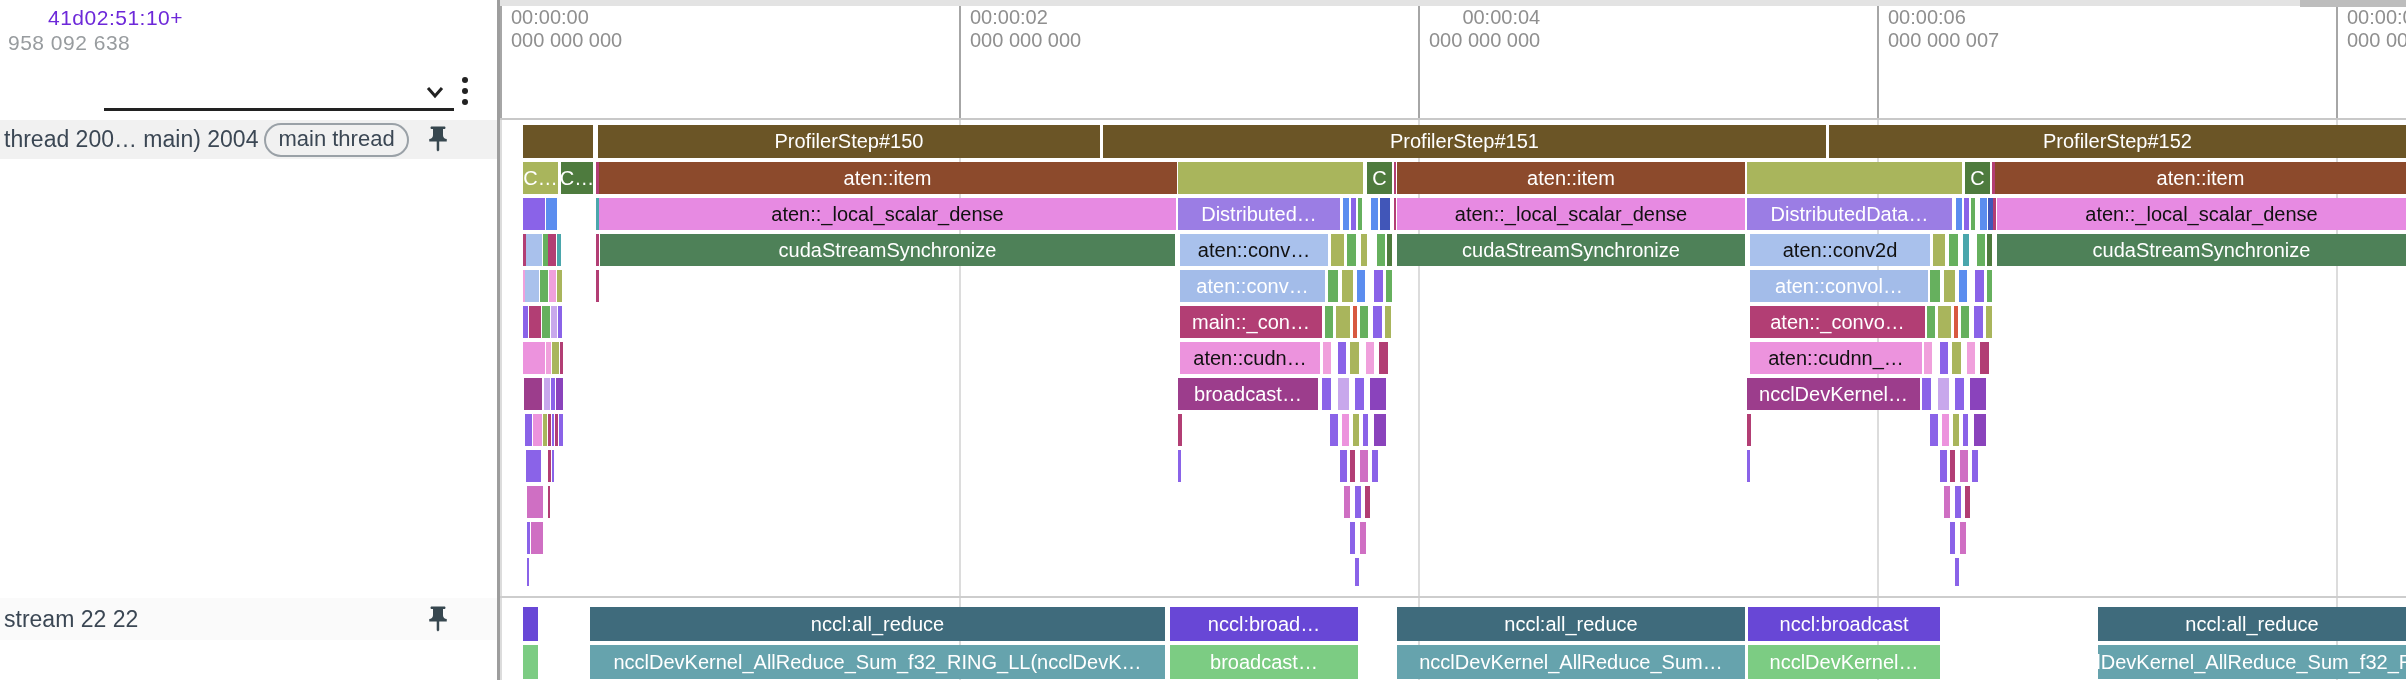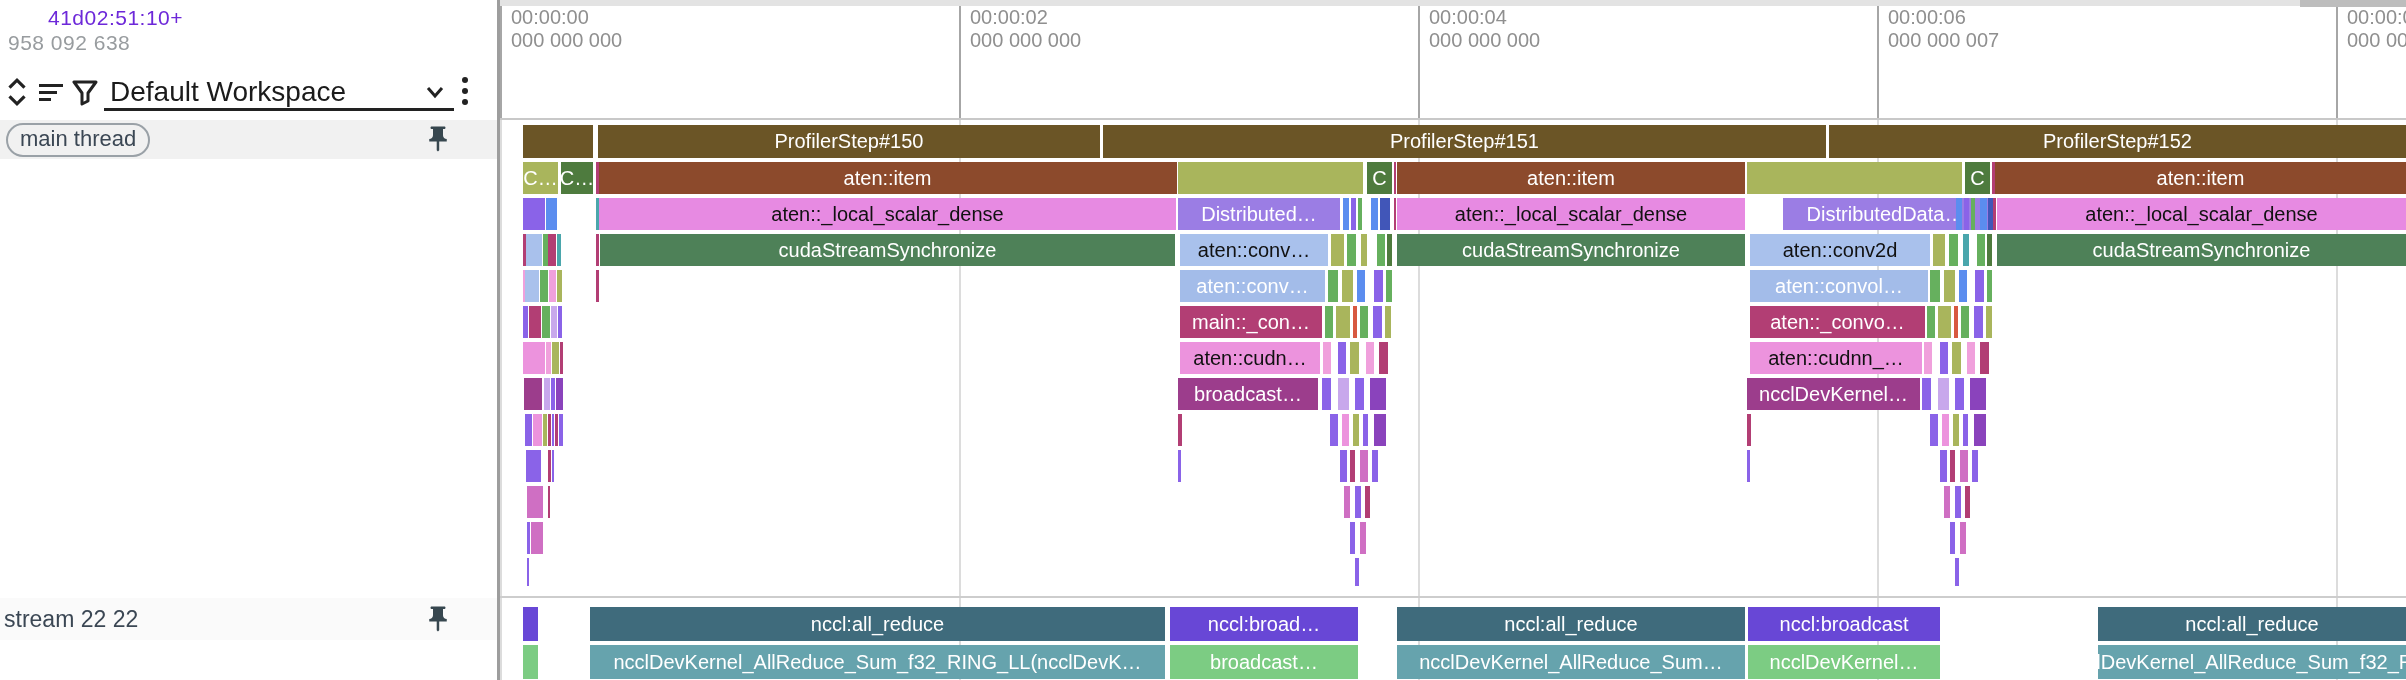--- a/index.html
+++ b/index.html
@@ -39,41 +39,20 @@
   .sliver{position:absolute;z-index:3;cursor:pointer;}
   svg{display:block;}
 </style>
 </head>
 <body>
 
 <div id="left-panel" class="abs">
   <div id="ts1" class="abs">41d02:51:10+</div>
   <div id="ts2" class="abs">958 092 638</div>
 
-  <div id="workspace-row" class="abs">
-    <span class="wicon">
-      <svg width="26" height="30" viewBox="0 0 24 28">
-          <polyline points="5,10 12,3 19,10" fill="none" stroke="#222" stroke-width="3"></polyline>
-          <polyline points="5,18 12,25 19,18" fill="none" stroke="#222" stroke-width="3"></polyline>
-        </svg>
-    </span>
-    <span class="wicon">
-      <svg width="28" height="26" viewBox="0 0 28 26">
-          <rect x="2" y="5" width="24" height="3" fill="#222"></rect>
-          <rect x="2" y="12" width="18" height="3" fill="#222"></rect>
-          <rect x="2" y="19" width="12" height="3" fill="#222"></rect>
-        </svg>
-    </span>
-    <span class="wicon">
-      <svg width="28" height="28" viewBox="0 0 28 28">
-          <path d="M3 4h22L17 15v8l-6 3v-11L3 4z" fill="none" stroke="#222" stroke-width="3" stroke-linejoin="round"></path>
-        </svg>
-    </span>
-    <span id="workspace-title">Default Workspace</span>
-  </div>
   <div id="workspace-underline" class="abs"></div>
   <span id="chevron-ws" class="abs">
     <svg width="30" height="30" viewBox="0 0 30 30">
         <polyline points="8,12 15,20 22,12" fill="none" stroke="#222" stroke-width="3"></polyline>
       </svg>
   </span>
   <span id="kebab-ws" class="abs">
     <svg width="14" height="34" viewBox="0 0 14 34">
         <circle cx="7" cy="6" r="3" fill="#222"></circle>
         <circle cx="7" cy="17" r="3" fill="#222"></circle>
@@ -82,20 +61,21 @@
   </span>
 </div>
 
 <div id="scroll-strip" class="abs"></div>
 <div id="scroll-thumb" class="abs"></div>
 <div id="v-divider" class="abs"></div>
 <div id="h-sep-1" class="abs"></div>
 <div id="h-sep-2" class="abs"></div>
 
 <div id="thread-label-row" class="abs">
+  <span class="track-name">thread 200… main) 2004</span>
   <span class="badge">main thread</span>
   <span class="pin" style="top:4px;">
     <svg width="30" height="30" viewBox="0 0 24 24">
         <path d="M16 9V4h1c.55 0 1-.45 1-1s-.45-1-1-1H7c-.55 0-1 .45-1 1s.45 1 1 1h1v5c0 1.66-1.34 3-3 3v2h5.97v7l1 1 1-1v-7H19v-2c-1.66 0-3-1.34-3-3z" fill="#37474f"></path>
       </svg>
   </span>
 </div>
 
 <div id="stream-label-row" class="abs">
   <span class="track-name">stream 22 22</span>
@@ -110,21 +90,21 @@
     <div class="abs gridline" style="left: 500px;"></div>
     <div class="abs tickline" style="left: 500px;"></div>
     <div class="abs ruler-label" style="left: 511px;">00:00:00
 000 000 000</div>
     <div class="abs gridline" style="left: 959px;"></div>
     <div class="abs tickline" style="left: 959px;"></div>
     <div class="abs ruler-label" style="left: 970px;">00:00:02
 000 000 000</div>
     <div class="abs gridline" style="left: 1418px;"></div>
     <div class="abs tickline" style="left: 1418px;"></div>
-    <div class="abs ruler-label" style="left: 1429px;">00:00:04
+    <div class="abs ruler-label" style="left: 1429px; text-align: right;">00:00:04
 000 000 000</div>
     <div class="abs gridline" style="left: 1877px;"></div>
     <div class="abs tickline" style="left: 1877px;"></div>
     <div class="abs ruler-label" style="left: 1888px;">00:00:06
 000 000 007</div>
     <div class="abs gridline" style="left: 2336px;"></div>
     <div class="abs tickline" style="left: 2336px;"></div>
     <div class="abs ruler-label" style="left: 2347px;">00:00:08
 000 000 000</div>
     <div class="bar" style="left: 523px; top: 125px; width: 70px; height: 33px; background: rgb(107, 85, 38); color: rgb(255, 255, 255);"></div>
@@ -164,21 +144,21 @@
     <div class="bar" style="left: 546px; top: 198px; width: 11px; height: 32px; background: rgb(91, 141, 239); color: rgb(255, 255, 255);"></div>
     <div class="bar" style="left: 599px; top: 198px; width: 577px; height: 32px; background: rgb(231, 138, 226); color: rgb(17, 17, 17);">
       <span>aten::_local_scalar_dense</span>
     </div>
     <div class="bar" style="left: 1178px; top: 198px; width: 162px; height: 32px; background: rgb(155, 125, 228); color: rgb(255, 255, 255);">
       <span>Distributed…</span>
     </div>
     <div class="bar" style="left: 1397px; top: 198px; width: 348px; height: 32px; background: rgb(231, 138, 226); color: rgb(17, 17, 17);">
       <span>aten::_local_scalar_dense</span>
     </div>
-    <div class="bar" style="left: 1747px; top: 198px; width: 205px; height: 32px; background: rgb(155, 125, 228); color: rgb(255, 255, 255); margin-left: 36px;">
+    <div class="bar" style="left: 1747px; top: 198px; width: 205px; height: 32px; background: rgb(155, 125, 228); color: rgb(255, 255, 255);">
       <span>DistributedData…</span>
     </div>
     <div class="bar" style="left: 1997px; top: 198px; width: 409px; height: 32px; background: rgb(231, 138, 226); color: rgb(17, 17, 17);">
       <span>aten::_local_scalar_dense</span>
     </div>
     <div class="bar" style="left: 600px; top: 234px; width: 575px; height: 32px; background: rgb(78, 129, 88); color: rgb(255, 255, 255);">
       <span>cudaStreamSynchronize</span>
     </div>
     <div class="bar" style="left: 1180px; top: 234px; width: 148px; height: 32px; background: rgb(169, 193, 236); color: rgb(17, 17, 17);">
       <span>aten::conv…</span>

